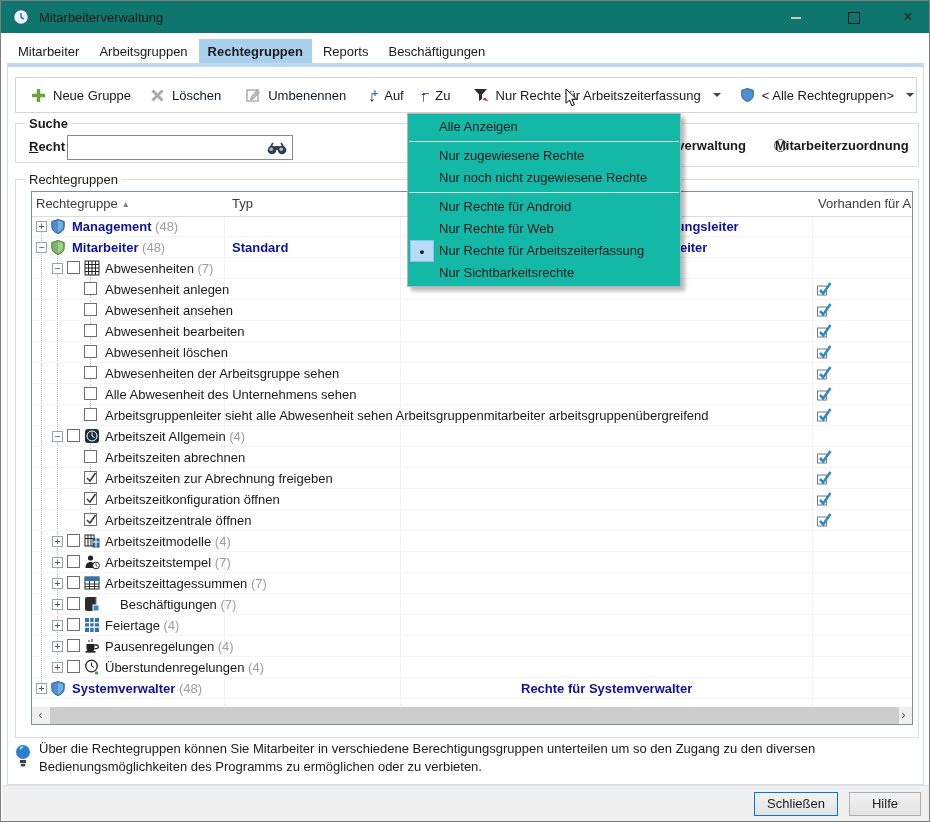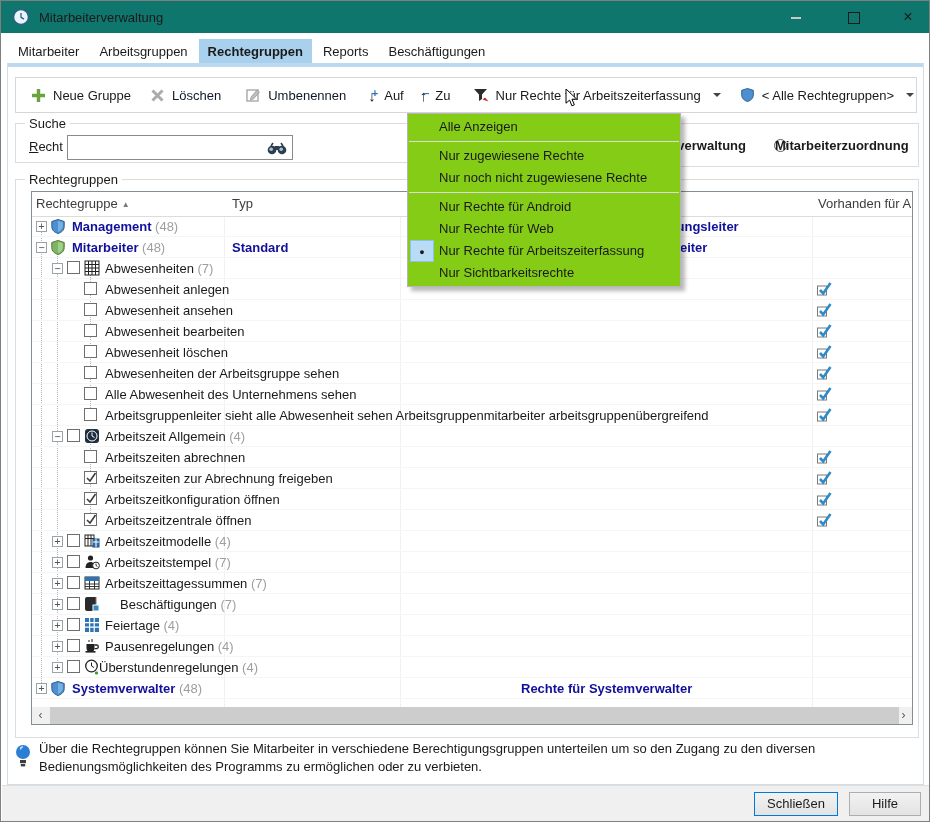--- a/index.html
+++ b/index.html
@@ -52,21 +52,21 @@
   .tlabel.grp{font-weight:bold;color:#10109b;}
   .cnt{color:#9e9e9e;font-weight:normal;}
   .navy{position:absolute;top:3px;color:#10109b;font-weight:bold;white-space:nowrap;}
   .present{position:absolute;top:2px;width:16px;height:16px;}
   .guide{position:absolute;width:0;border-left:1px dotted #b5b5b5;}
   
   .hscroll{left:31px;top:706px;width:880px;height:17px;background:#f0f0f0;}
   .scrarr{position:absolute;top:0;width:17px;height:17px;text-align:center;line-height:16px;color:#5a5a5a;font-size:12px;}
   .thumb{position:absolute;left:18px;top:0;width:849px;height:17px;background:#cdcdcd;}
   
-  .menu{left:406px;top:112px;width:272px;background:#84cc16;border:1px solid #b6b6b6;
+  .menu{left:406px;top:112px;width:272px;background:#14b8a6;border:1px solid #b6b6b6;
         box-shadow:4px 4px 4px rgba(0,0,0,0.28);padding:2px 0;z-index:60;}
   .menu-item{position:relative;height:22px;line-height:22px;padding-left:31px;white-space:nowrap;}
   .menu-gutter{position:absolute;left:2px;top:0;width:24px;height:22px;text-align:center;line-height:22px;font-size:9px;color:#1b1b1b;}
   .menu-gutter.sel{background:#b8dcf5;border:1px solid #8fc2e9;box-sizing:border-box;}
   .menu-sep{height:1px;background:#dadada;margin:3px 1px;}
   
   .btn{position:absolute;height:24px;background:linear-gradient(#f2f2f2,#e3e3e3);border:1px solid #adadad;
        text-align:center;line-height:22px;box-sizing:border-box;}
   .btn.default{border-color:#0078d7;}
   .ulfirst::first-letter{text-decoration:underline;}
@@ -152,21 +152,21 @@
             <path d="M8 1l6.2 2v5c0 4-3.2 6-6.2 7C5 14 1.8 12 1.8 8V3z" fill="#4d8fd1" stroke="#2b5f88"></path>
           </svg>
         </span>
       <span>&lt; Alle Rechtegruppen&gt;</span>
       <span class="darr"></span>
     </div>
     <div class="tsep"></div>
 
   </div>
 
-  <div class="a gbox" style="left:14px;top:122px;width:440px;height:40px;">
+  <div class="a gbox" style="left:14px;top:122px;width:440px;height:40px;font-weight:bold;">
     <span class="a glabel">Suche</span>
     <span class="a ulfirst" style="left:13px;top:15px;">Recht</span>
     <span class="a sinput">
       <span class="a" style="right:5px;top:6px;">
         <svg width="20" height="13" viewBox="0 0 20 13">
             <path d="M4 4L6 1M16 4l-2-3" stroke="#2f3e4e" stroke-width="1.6"></path>
             <rect x="7.5" y="4" width="5" height="4" fill="#2f3e4e"></rect>
             <circle cx="5" cy="8" r="4.3" fill="#2f3e4e"></circle>
             <circle cx="15" cy="8" r="4.3" fill="#2f3e4e"></circle>
             <circle cx="4.2" cy="7.2" r="1.8" fill="#9fc6de"></circle>
@@ -423,21 +423,21 @@
       <div class="trow" style="top: 465px;">
         <span class="exp" style="left: 20px;">+</span>
         <span class="cb" style="left: 35px;"></span>
         <span class="ticon" style="left: 52px;">
           <svg width="16" height="16" viewBox="0 0 16 16">
             <circle cx="7.5" cy="7" r="5.8" fill="#fff" stroke="#222" stroke-width="1.3"></circle>
             <path d="M7.5 3.5V7l2.6 1.6" stroke="#222" fill="none"></path>
             <path d="M12.5 12.5v3M11 14h3" stroke="#3aa33a" stroke-width="2"></path>
           </svg>
         </span>
-        <span class="tlabel" style="left: 67px; text-align: center;">Überstundenregelungen<span class="cnt">  (4)</span></span>
+        <span class="tlabel" style="left: 73px; text-align: center;">Überstundenregelungen<span class="cnt">  (4)</span></span>
       </div>
       <div class="trow" style="top: 486px;">
         <span class="exp" style="left: 4px;">+</span>
         <span class="ticon" style="left: 18px;">
           <svg width="16" height="17" viewBox="0 0 16 16">
             <path d="M8 1l6.2 2v5c0 4-3.2 6-6.2 7C5 14 1.8 12 1.8 8V3z" fill="#4d8fd1" stroke="#2b5f88"></path>
             <path d="M8 2.2l4.8 1.6v4c0 3-2.4 4.7-4.8 5.6z" fill="#79b0e2"></path>
           </svg>
         </span>
         <span class="tlabel grp" style="left: 40px;">Systemverwalter<span class="cnt">  (48)</span></span>

